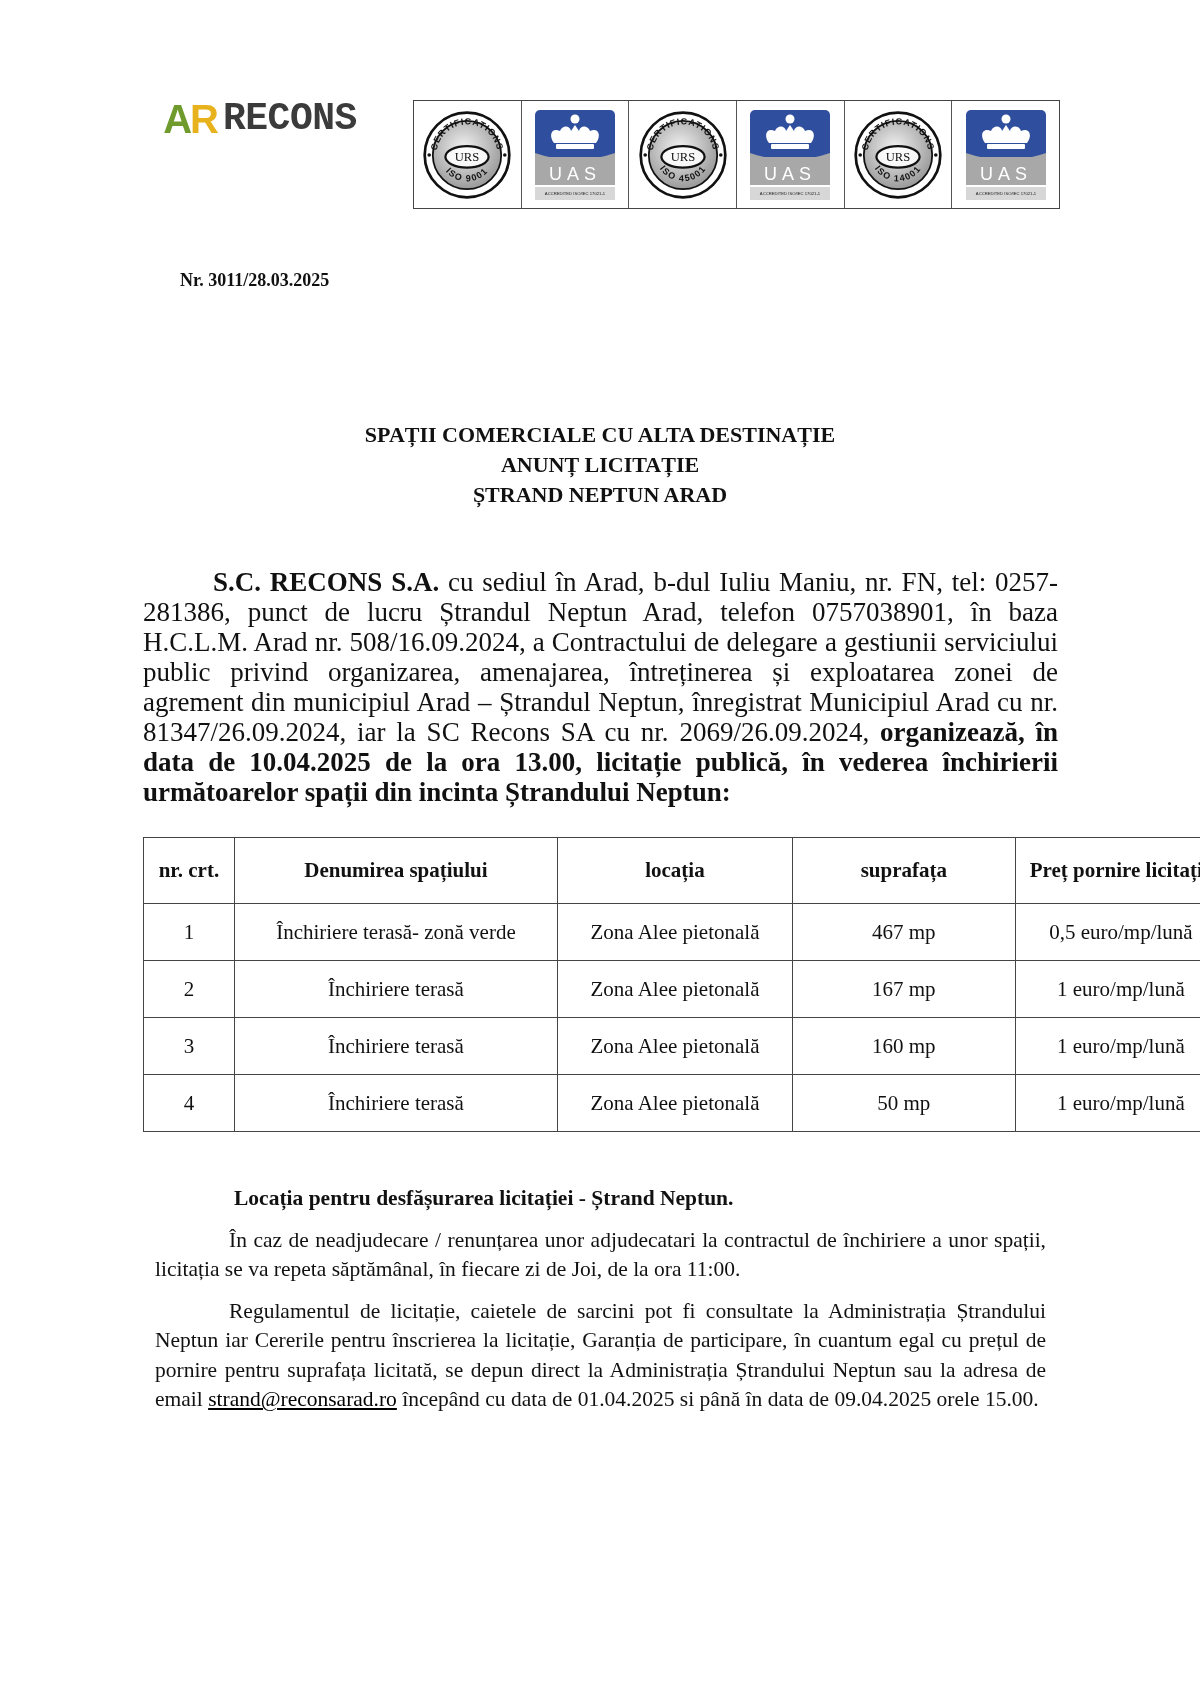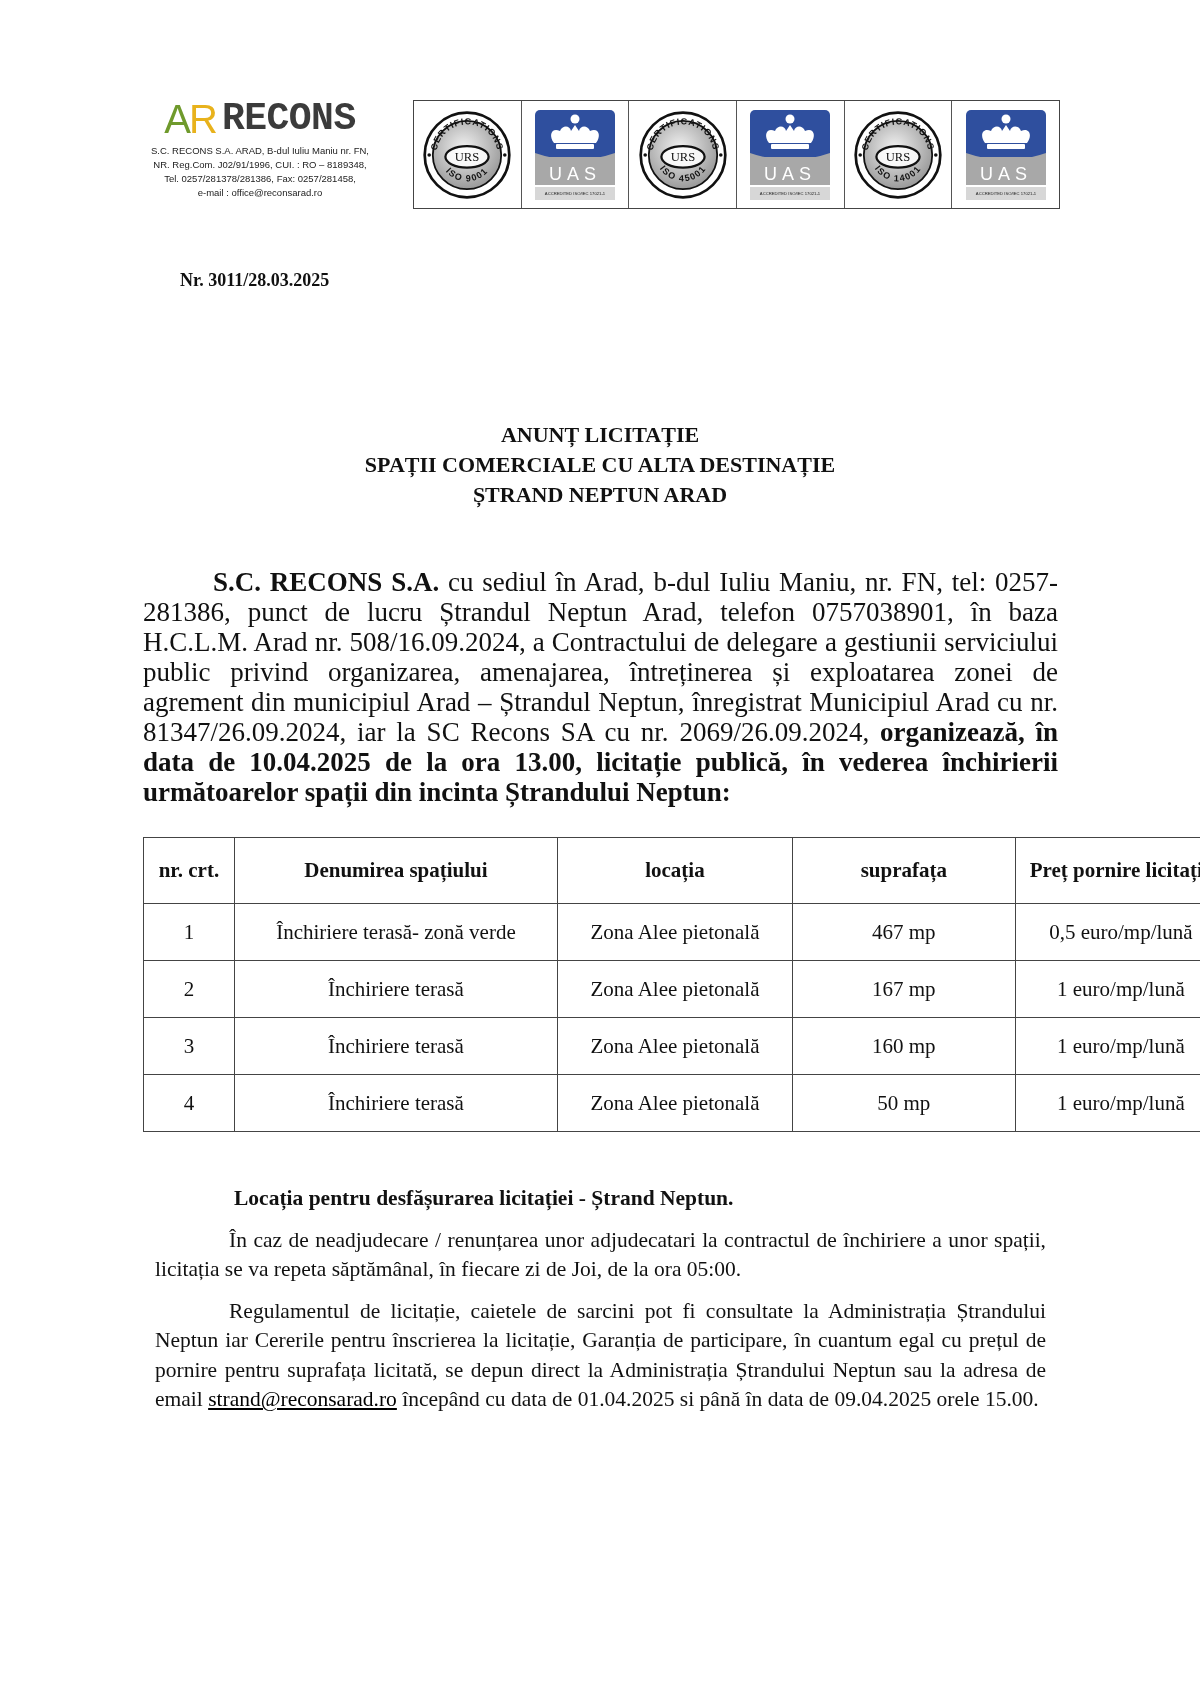--- a/index.html
+++ b/index.html
@@ -2,21 +2,21 @@
 <html><head>
 <meta charset="utf-8">
 <style>
   html, body { margin: 0; padding: 0; background: #ffffff; }
   body { width: 1200px; height: 1697px; position: relative; overflow: hidden; font-family: "Liberation Serif", serif; color: #111; }
   .abs { position: absolute; }
 
   
   .logo { left: 140px; top: 96px; width: 240px; }
   .logo-mark { display: flex; align-items: center; justify-content: center; height: 46px; }
-  .logo-ar { font-family: "Liberation Sans", sans-serif; font-weight: normal; font-size: 40px; letter-spacing: -2px; line-height: 1; }
+  .logo-ar { font-family: "Liberation Sans", sans-serif; font-weight: bold; font-size: 40px; letter-spacing: -2px; line-height: 1; }
   .logo-ar .a { color: #6f9a2c; }
   .logo-ar .r { color: #e8b21c; }
   .logo-word { font-family: Liberation Mono, monospace; font-weight: bold; font-size: 38px; color: #3b3b3b; margin-left: 6px; letter-spacing: -0.5px; line-height: 1; }
   .logo-lines { font-family: "Liberation Sans", sans-serif; font-size: 9.5px; color: #222; text-align: center; line-height: 14px; margin-top: 2px; }
 
   
   .certs { left: 413px; top: 100px; width: 645px; height: 107px; border: 1.5px solid #444; display: flex; }
   .cert-cell { flex: 1; border-right: 1px solid #555; display: flex; align-items: center; justify-content: center; }
   .cert-cell:last-child { border-right: none; }
   .urs svg, .uas svg { display: block; }
@@ -45,26 +45,20 @@
   .bottom p.h { font-weight: bold; text-indent: 79px; }
   .link { color: #000000; text-decoration: underline; }
 </style>
 </head>
 <body>
 
 <div class="abs logo">
   <div class="logo-mark">
     <span class="logo-ar"><span class="a">A</span><span class="r">R</span></span>
     <span class="logo-word">RECONS</span>
-  </div>
-  <div class="logo-lines">
-    <div>S.C. RECONS S.A. ARAD, B-dul Iuliu Maniu nr. FN,</div>
-    <div>NR. Reg.Com. J02/91/1996, CUI. : RO – 8189348,</div>
-    <div>Tel. 0257/281378/281386, Fax: 0257/281458,</div>
-    <div>e-mail : office@reconsarad.ro</div>
   </div>
 </div>
 
 <div class="abs certs" id="certs">
     <div class="cert-cell urs">
       <svg width="90" height="90" viewBox="0 0 100 100">
         <defs>
           <radialGradient id="g0" cx="45%" cy="40%" r="60%">
             <stop offset="0%" stop-color="#f2f2f2"></stop>
             <stop offset="100%" stop-color="#9a9a9a"></stop>
@@ -159,22 +153,22 @@
         <text x="41" y="71" text-anchor="middle" font-family="Liberation Sans, sans-serif" font-size="18" fill="#fff" letter-spacing="5">UAS</text>
         <rect x="1" y="78" width="80" height="13" fill="#d7d7d7"></rect>
         <text x="41" y="86" text-anchor="middle" font-family="Liberation Sans, sans-serif" font-size="4.2" fill="#222">ACCREDITED ISO/IEC 17021-1</text>
       </svg>
     </div>
   </div>
 
 <div class="abs docnr">Nr. 3011/28.03.2025</div>
 
 <div class="abs title">
+  <div>SPAȚII COMERCIALE CU ALTA DESTINAȚIE</div>
   <div>ANUNȚ LICITAȚIE</div>
-  <div>SPAȚII COMERCIALE CU ALTA DESTINAȚIE</div>
   <div>ȘTRAND NEPTUN ARAD</div>
 </div>
 
 <div class="abs para"><span class="indent"></span><span class="b">S.C. RECONS S.A.</span><span> cu sediul în Arad, b-dul Iuliu Maniu, nr. FN, tel: 0257-281386, punct de lucru Ștrandul Neptun Arad, telefon 0757038901, în baza H.C.L.M. Arad nr. 508/16.09.2024, a Contractului de delegare a gestiunii serviciului public privind organizarea, amenajarea, întreținerea și exploatarea zonei de agrement din municipiul Arad – Ștrandul Neptun,  înregistrat Municipiul Arad cu nr. 81347/26.09.2024, iar la SC Recons SA cu nr. 2069/26.09.2024, </span><span class="b">organizează, în data de 10.04.2025 de la ora 13.00, licitație publică, în vederea închirierii următoarelor spații din incinta Ștrandului Neptun:</span></div>
 
 <table class="t">
   <thead>
     <tr>
       <th class="c1">nr. crt.</th>
       <th class="c2">Denumirea spațiului</th>
@@ -210,15 +204,15 @@
       <td>Închiriere terasă</td>
       <td>Zona Alee pietonală</td>
       <td>50 mp</td>
       <td>1 euro/mp/lună</td>
     </tr>
   </tbody>
 </table>
 
 <div class="abs bottom">
   <p class="h">Locația pentru desfășurarea licitației - Ștrand Neptun.</p>
-  <p>În caz de neadjudecare / renunțarea unor adjudecatari la contractul de închiriere a unor spații, licitația se va repeta săptămânal, în fiecare zi de Joi, de la ora 05:00.</p>
+  <p>În caz de neadjudecare / renunțarea unor adjudecatari la contractul de închiriere a unor spații, licitația se va repeta săptămânal, în fiecare zi de Joi, de la ora 11:00.</p>
   <p><span>Regulamentul de licitație, caietele de sarcini pot fi consultate la Administrația Ștrandului Neptun iar Cererile pentru înscrierea la licitație, Garanția de participare, în cuantum egal cu prețul de pornire pentru suprafața licitată, se depun direct la Administrația Ștrandului Neptun sau la adresa de email </span><a class="link" href="mailto:strand@reconsarad.ro">strand@reconsarad.ro</a><span> începând cu data de 01.04.2025 si până în data de 09.04.2025 orele 15.00.</span></p>
 </div>
 
 </body></html>

